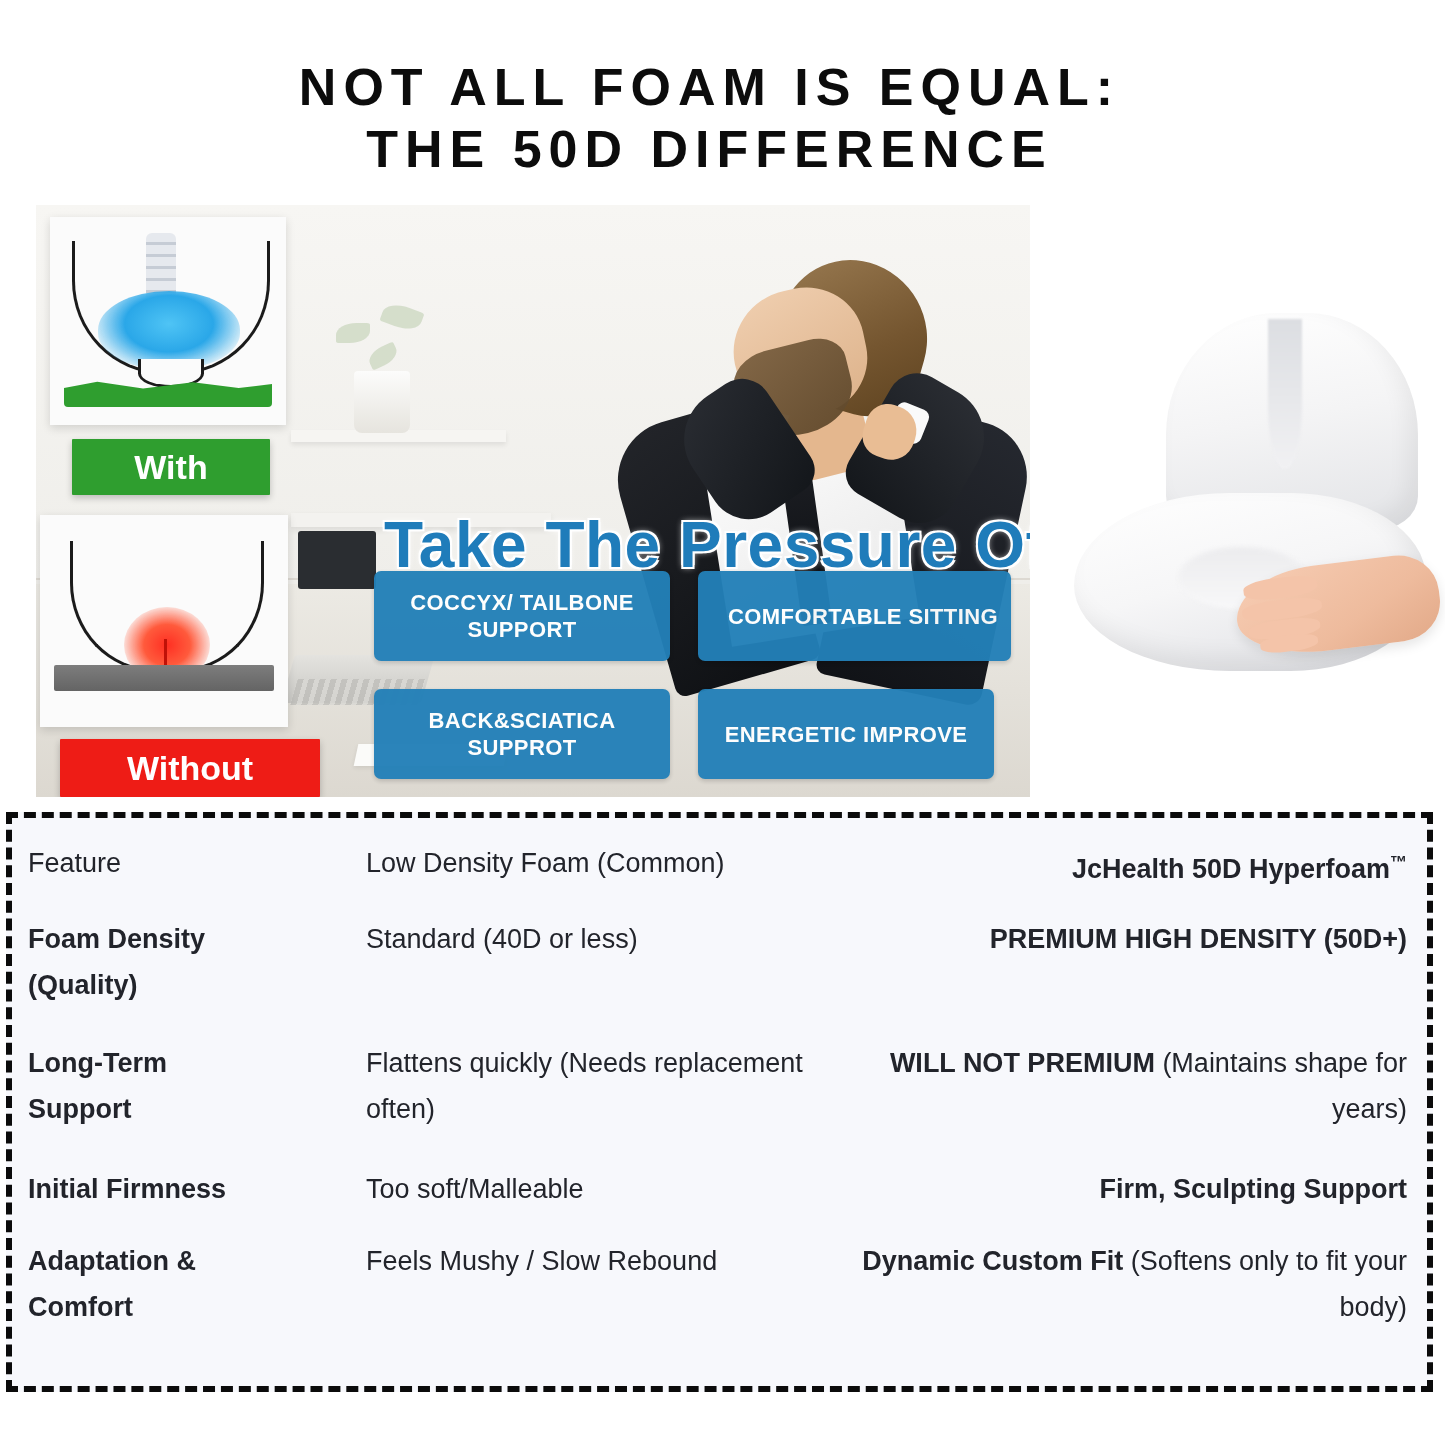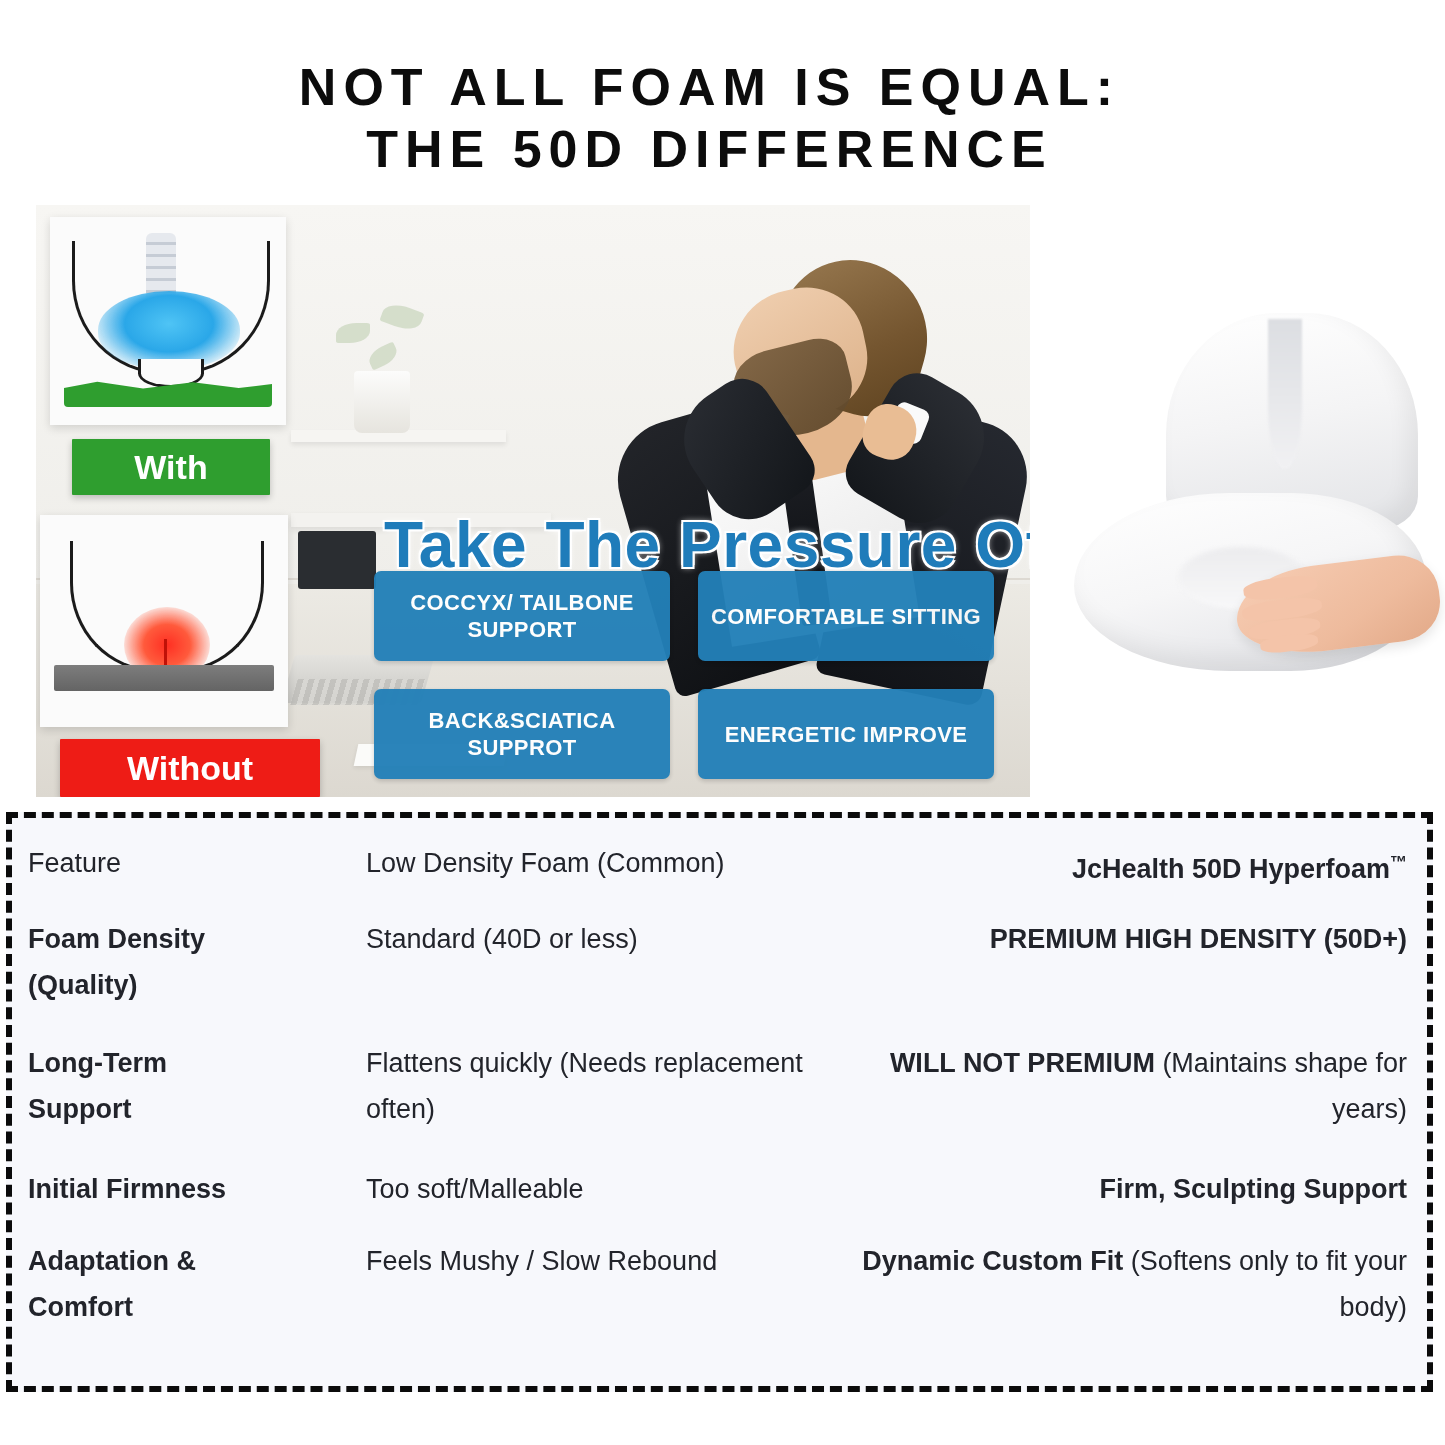--- a/index.html
+++ b/index.html
@@ -121,21 +121,21 @@
     font-weight:bold;
     font-size:22px;
     line-height:27px;
     letter-spacing:.4px;
     text-align:center;
     display:flex;align-items:center;justify-content:center;
     box-shadow:0 2px 5px rgba(0,0,0,.18);
     opacity:.96;
   }
   .bz1{left:0;top:0;width:296px;height:90px;}
-  .bz2{left:324px;top:0;width:296px;height:90px;}
+  .bz2{left:324px;top:0;width:296px;height:90px;padding-left:17px;}
   .bz3{left:0;top:118px;width:296px;height:90px;}
   .bz4{left:324px;top:118px;width:296px;height:90px;}
 
   
   .cmp{position:absolute;left:0px;top:12px;width:280px;height:576px;}
   .cmp-card{
     position:absolute;background:#fbfbfb;
     box-shadow:0 3px 9px rgba(0,0,0,.14);
   }
   .cmp-with{left:14px;top:0px;width:236px;height:208px;}

